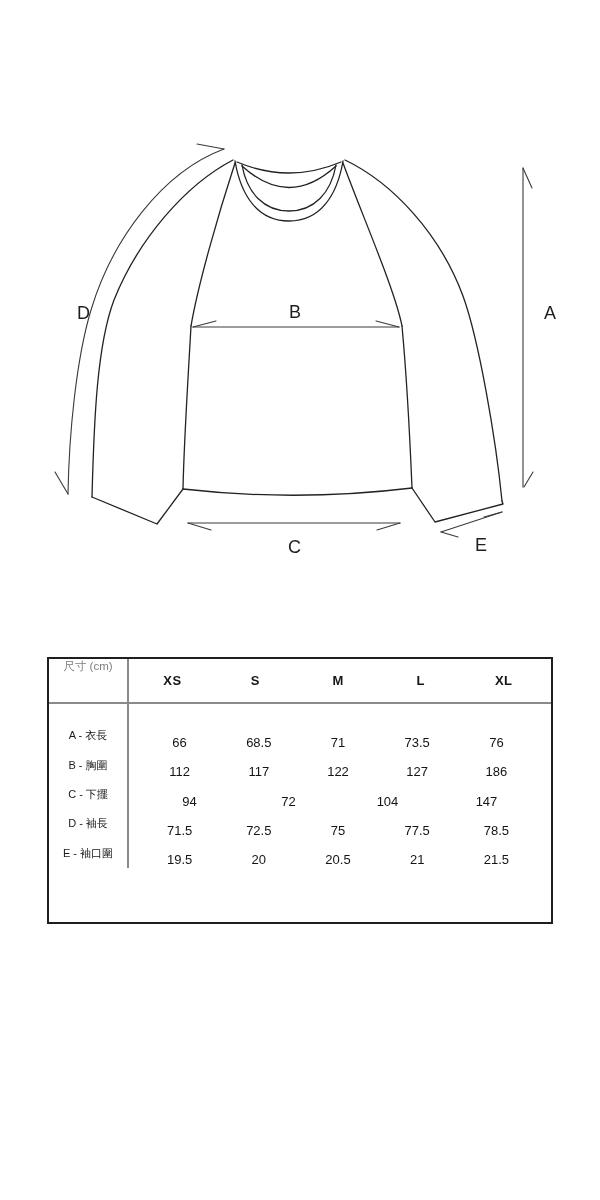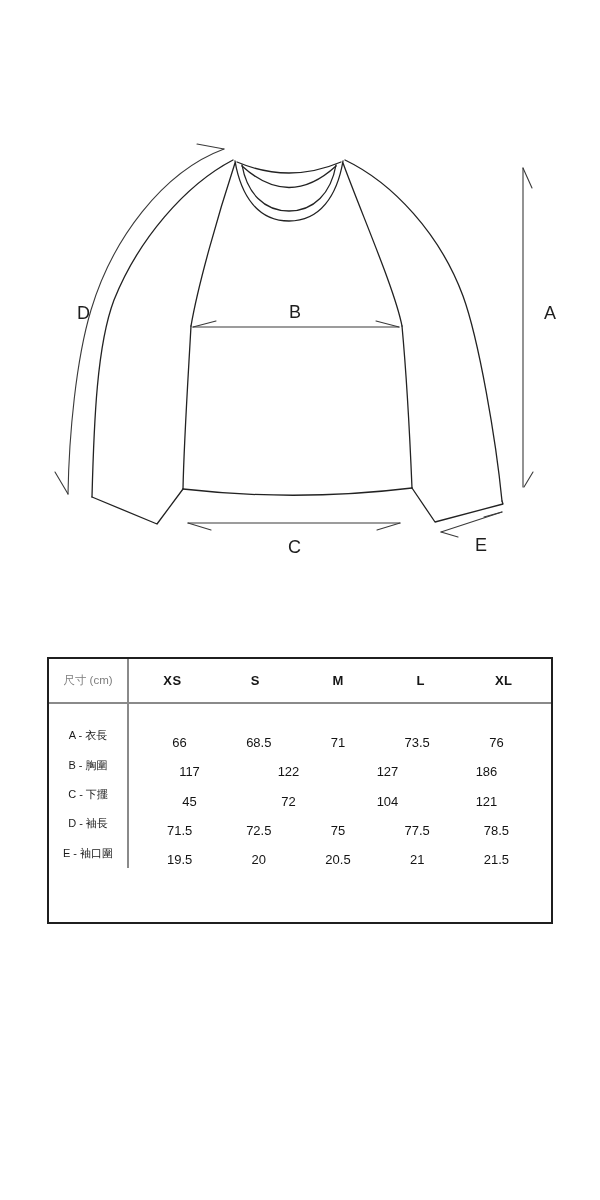--- a/index.html
+++ b/index.html
@@ -36,21 +36,20 @@
     color: #161616;
   }
   .size-table * { box-sizing: border-box; }
 
   .thead { display: flex; height: 45px; border-bottom: 2px solid #8a8a8a; }
   .label-col {
     flex: 0 0 80px;
     width: 80px;
     border-right: 2px solid #8a8a8a;
     display: flex;
-    align-items: center;
     justify-content: center;
   }
   .unit-label { font-size: 11.5px; color: #7e7e7e; white-space: nowrap; }
 
   .data-cols {
     flex: 1;
     display: flex;
     padding-left: 11px;
     padding-right: 15px;
     gap: 18px;
@@ -218,44 +217,47 @@
             </div>
           <div>
               <span class="cell-value">73.5</span>
             </div>
           <div>
               <span class="cell-value">76</span>
             </div>
         </div>
         <div class="data-row">
           <div>
+              <span class="cell-value">112</span>
+            </div>
+          <div>
               <span class="cell-value">117</span>
             </div>
           <div>
               <span class="cell-value">122</span>
             </div>
           <div>
               <span class="cell-value">127</span>
             </div>
           <div>
               <span class="cell-value">186</span>
             </div>
         </div>
         <div class="data-row">
           <div>
-              <span class="cell-value">45</span>
+              <span class="cell-value">94</span>
             </div>
           <div>
               <span class="cell-value">72</span>
             </div>
           <div>
               <span class="cell-value">104</span>
             </div>
           <div>
-              <span class="cell-value">121</span>
+              <span class="cell-value">147</span>
             </div>
         </div>
         <div class="data-row">
           <div>
               <span class="cell-value">71.5</span>
             </div>
           <div>
               <span class="cell-value">72.5</span>
             </div>
           <div>

